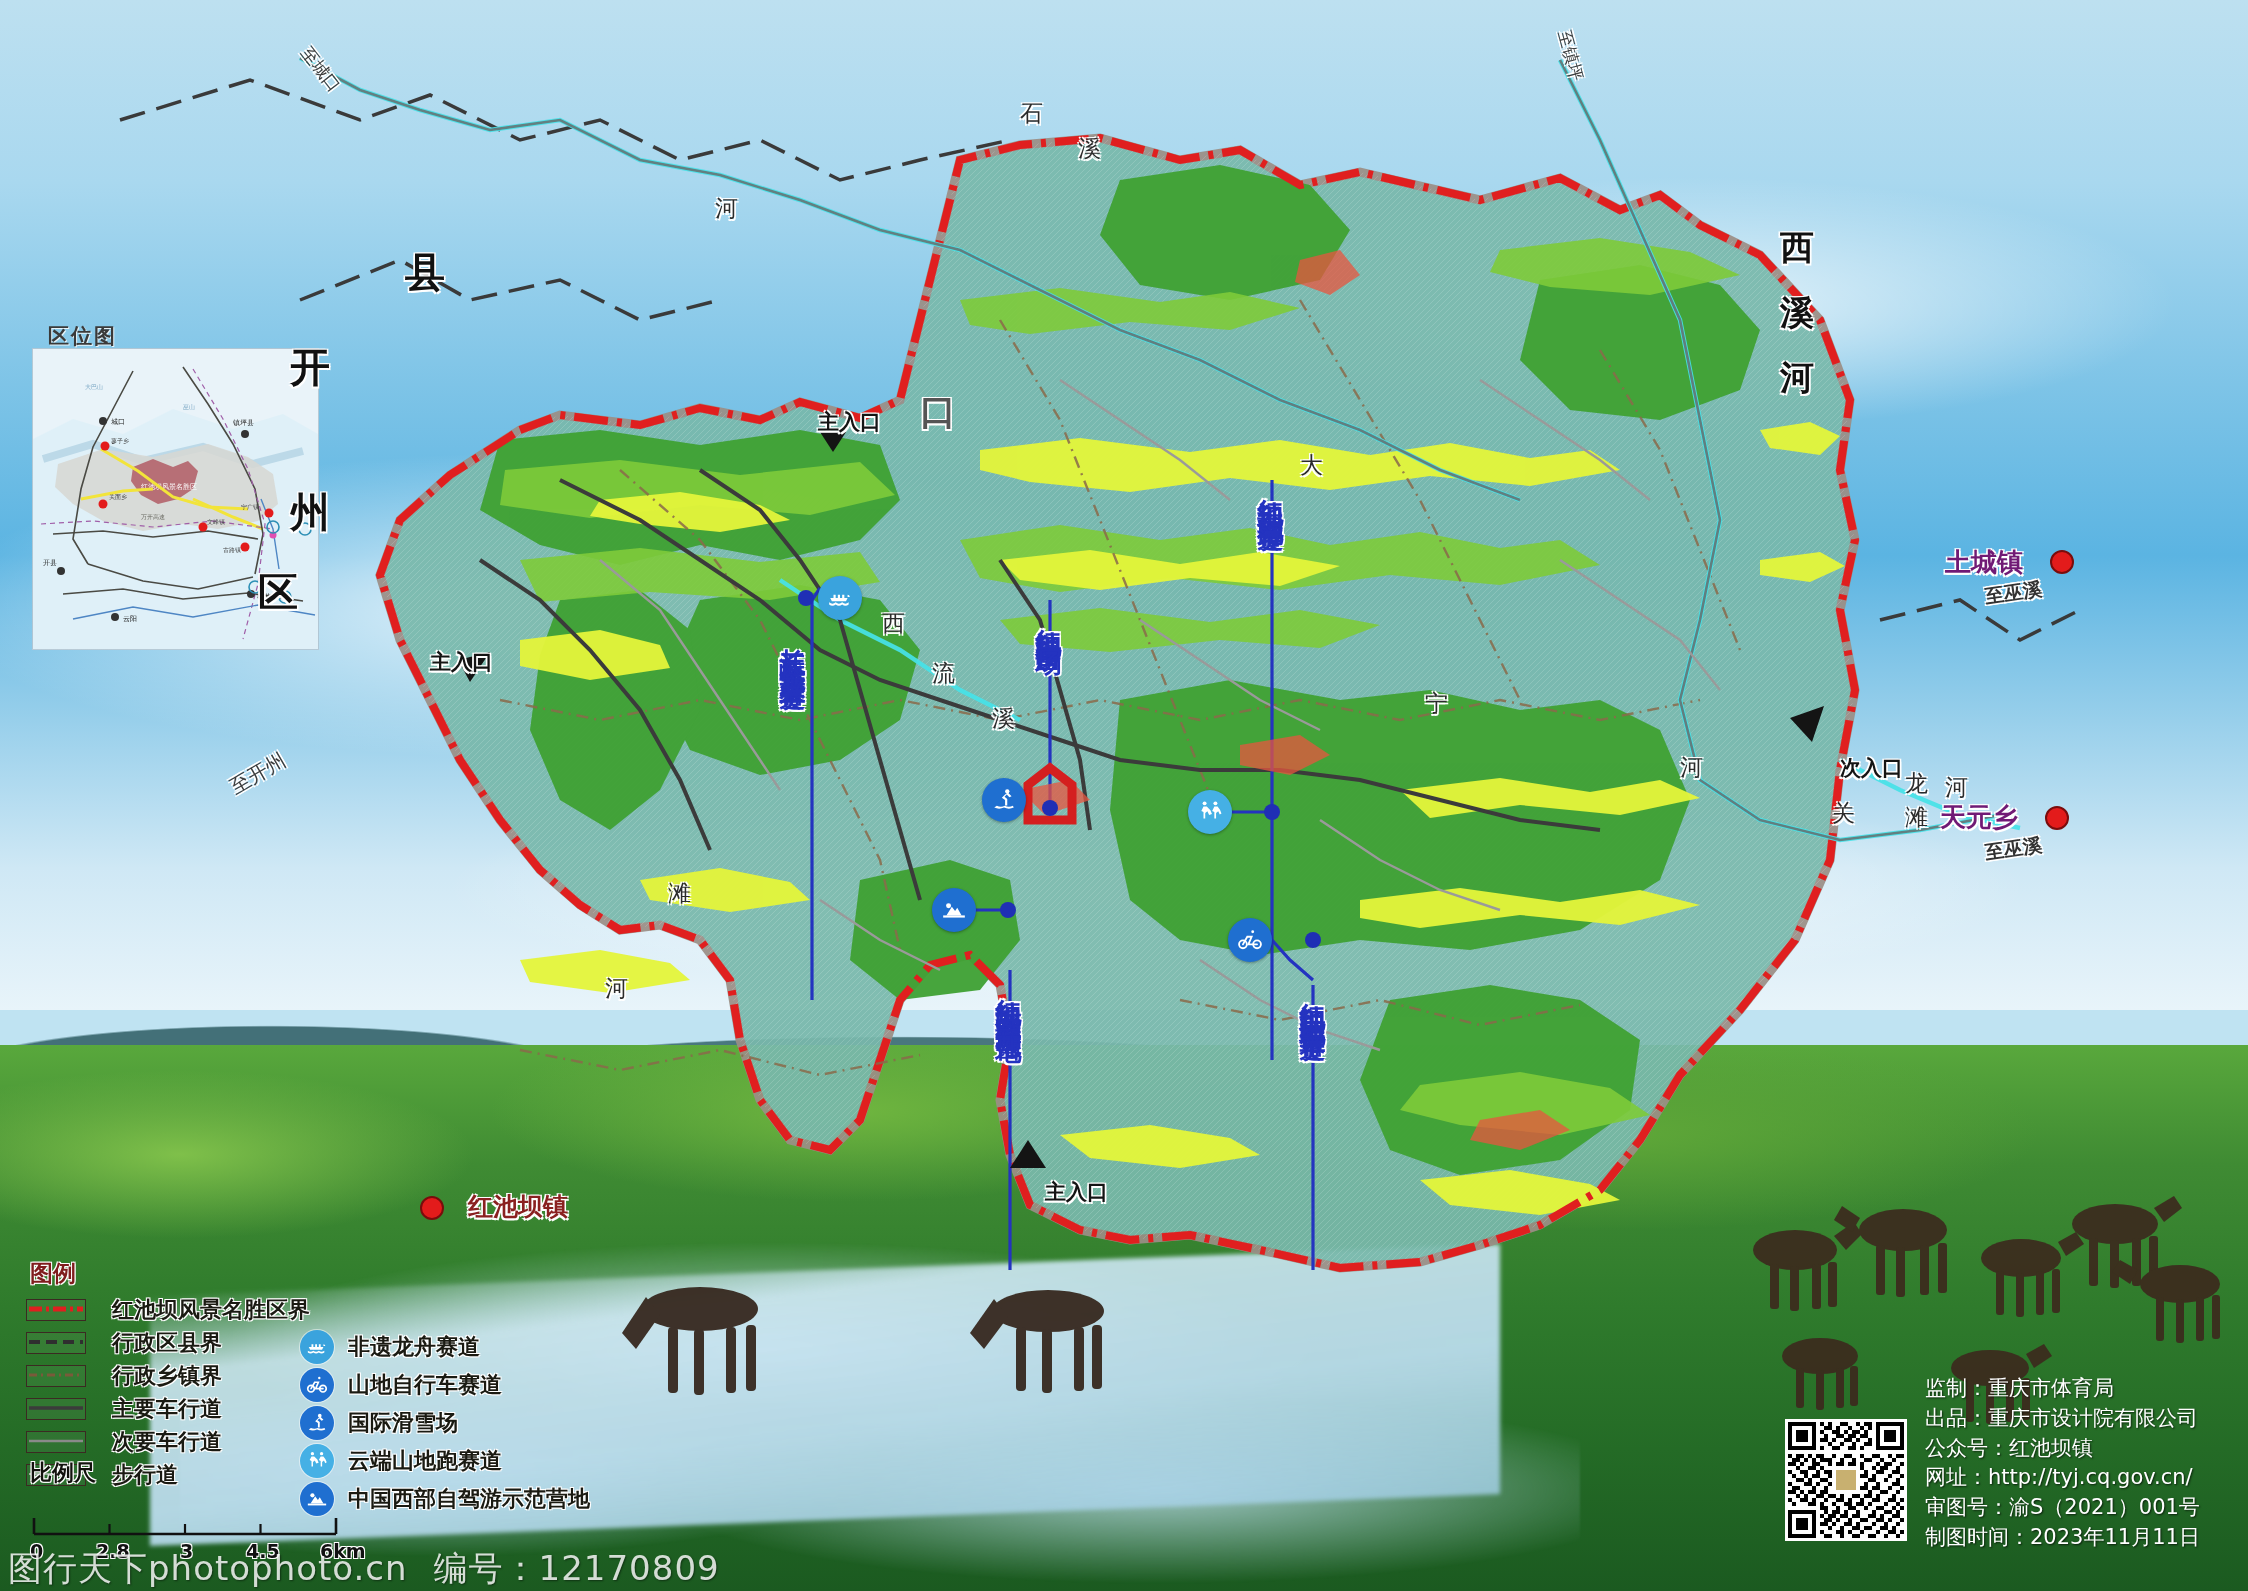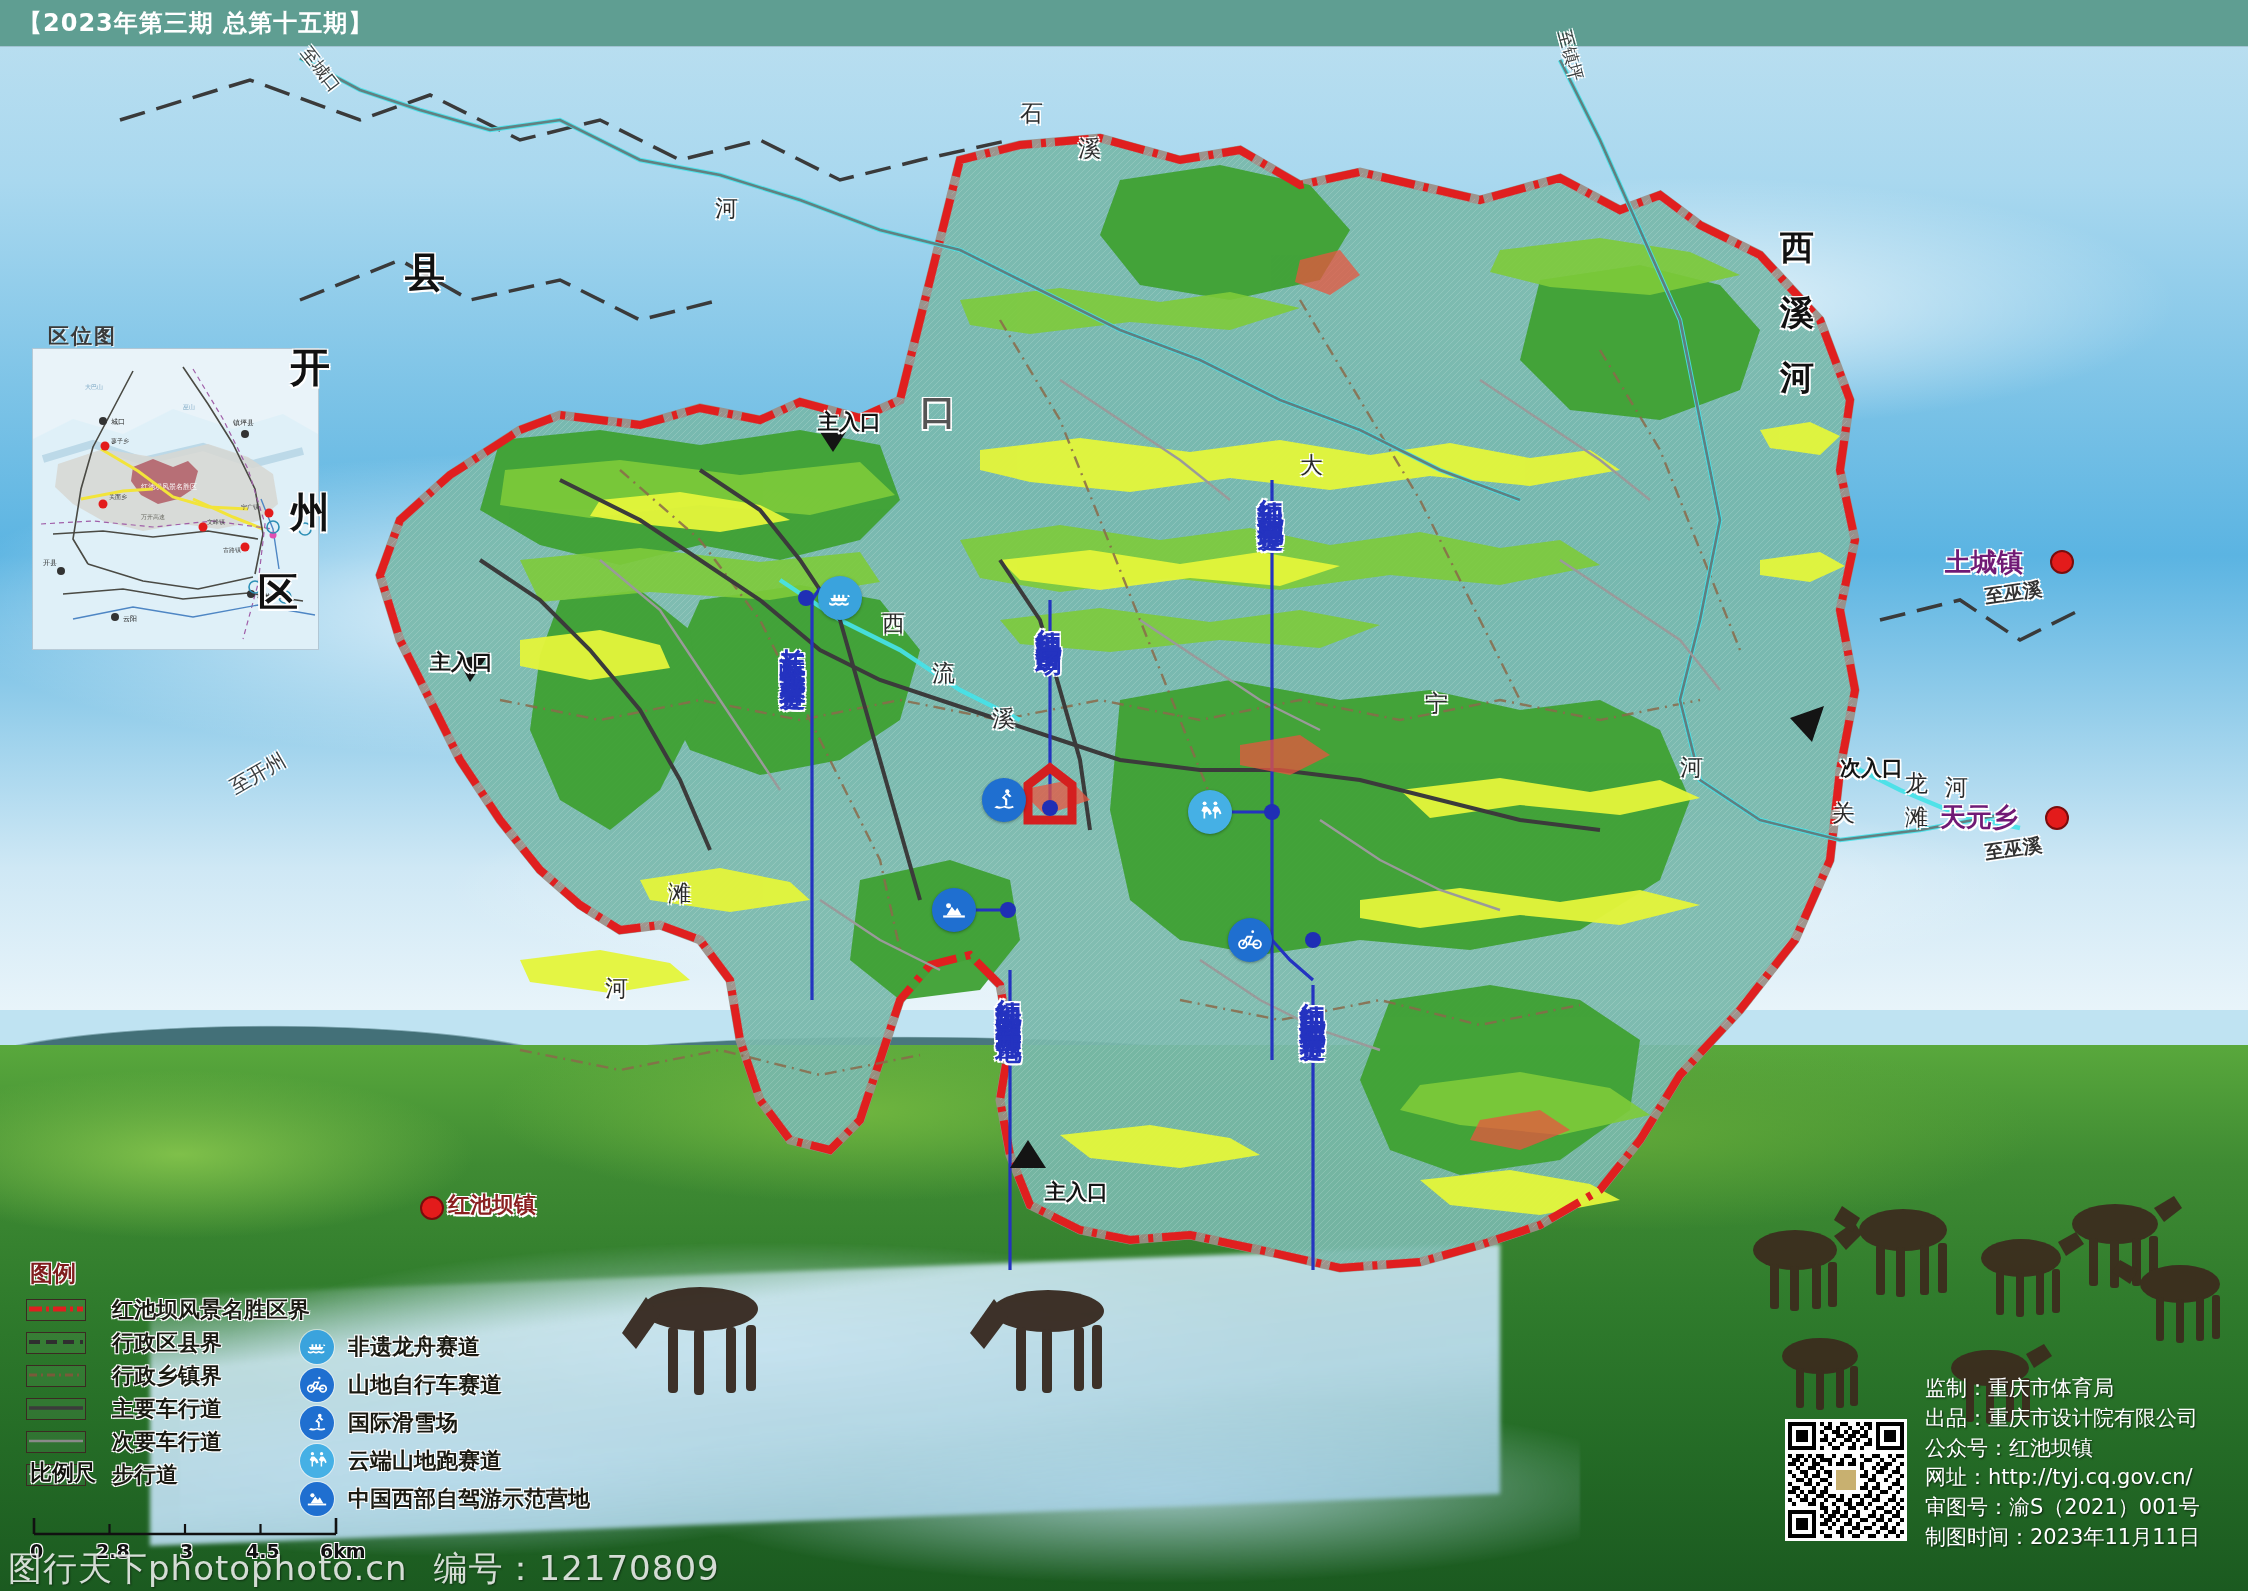--- a/index.html
+++ b/index.html
@@ -441,23 +441,20 @@
     </g>
 
     <g fill="#141414">
       <path d="M820,432 L846,432 L833,452 Z"></path>
       <path d="M458,660 L490,652 L470,682 Z"></path>
       <path d="M1790,718 L1824,706 L1812,742 Z"></path>
       <path d="M1010,1168 L1028,1140 L1046,1168 Z"></path>
     </g>
   </svg>
 
-  <div class="banner">
-    <span class="banner-text">【2023年第三期  总第十五期】</span>
-  </div>
 
 
   <div class="inset-title">区位图</div>
   <div class="inset">
     <svg viewBox="0 0 285 300" width="285" height="300">
       <rect width="285" height="300" fill="#e9f3f9"></rect>
       <path d="M0,90 L40,70 L90,85 L140,60 L200,80 L250,65 L285,85 L285,300 L0,300 Z" fill="#dff0f8"></path>
       <path d="M10,110 L60,95 L110,112 L170,98 L220,115 L270,102" fill="none" stroke="#bcd9e8" stroke-width="8"></path>
 
       <path d="M25,115 L70,100 L120,108 L175,95 L215,108 L240,125 L245,155 L225,172 L185,180
@@ -532,21 +529,21 @@
 
     <div class="mlabel town" style="left:1945px;top:545px;">土城镇</div>
     <div class="reddot" style="left:2050px;top:550px;"></div>
     <div class="mlabel small" style="left:1985px;top:580px;transform:rotate(-8deg);">至巫溪</div>
 
     <div class="mlabel town" style="left:1940px;top:800px;">天元乡</div>
     <div class="reddot" style="left:2045px;top:806px;"></div>
     <div class="mlabel small" style="left:1985px;top:836px;transform:rotate(-8deg);">至巫溪</div>
 
     <div class="reddot" style="left:420px;top:1196px;background:#e31b1b;"></div>
-    <div class="mlabel town" style="left:448px;top:1190px;color:#8a2020;font-size:22px;">红池坝镇</div>
+    <div class="mlabel town" style="left:468px;top:1190px;color:#8a2020;font-size:25px;">红池坝镇</div>
 
     <div class="mlabel tiny" style="left:295px;top:58px;transform:rotate(52deg);">至城口</div>
     <div class="mlabel tiny" style="left:1545px;top:44px;transform:rotate(75deg);">至镇坪</div>
     <div class="mlabel river" style="left:1020px;top:98px;">石</div>
     <div class="mlabel river" style="left:1078px;top:133px;">溪</div>
     <div class="mlabel river" style="left:715px;top:193px;">河</div>
     <div class="mlabel tiny" style="left:228px;top:760px;transform:rotate(-30deg);font-size:20px;">至开州</div>
     <div class="mlabel river" style="left:1300px;top:450px;">大</div>
     <div class="mlabel river" style="left:1425px;top:688px;">宁</div>
     <div class="mlabel river" style="left:1680px;top:752px;">河</div>

